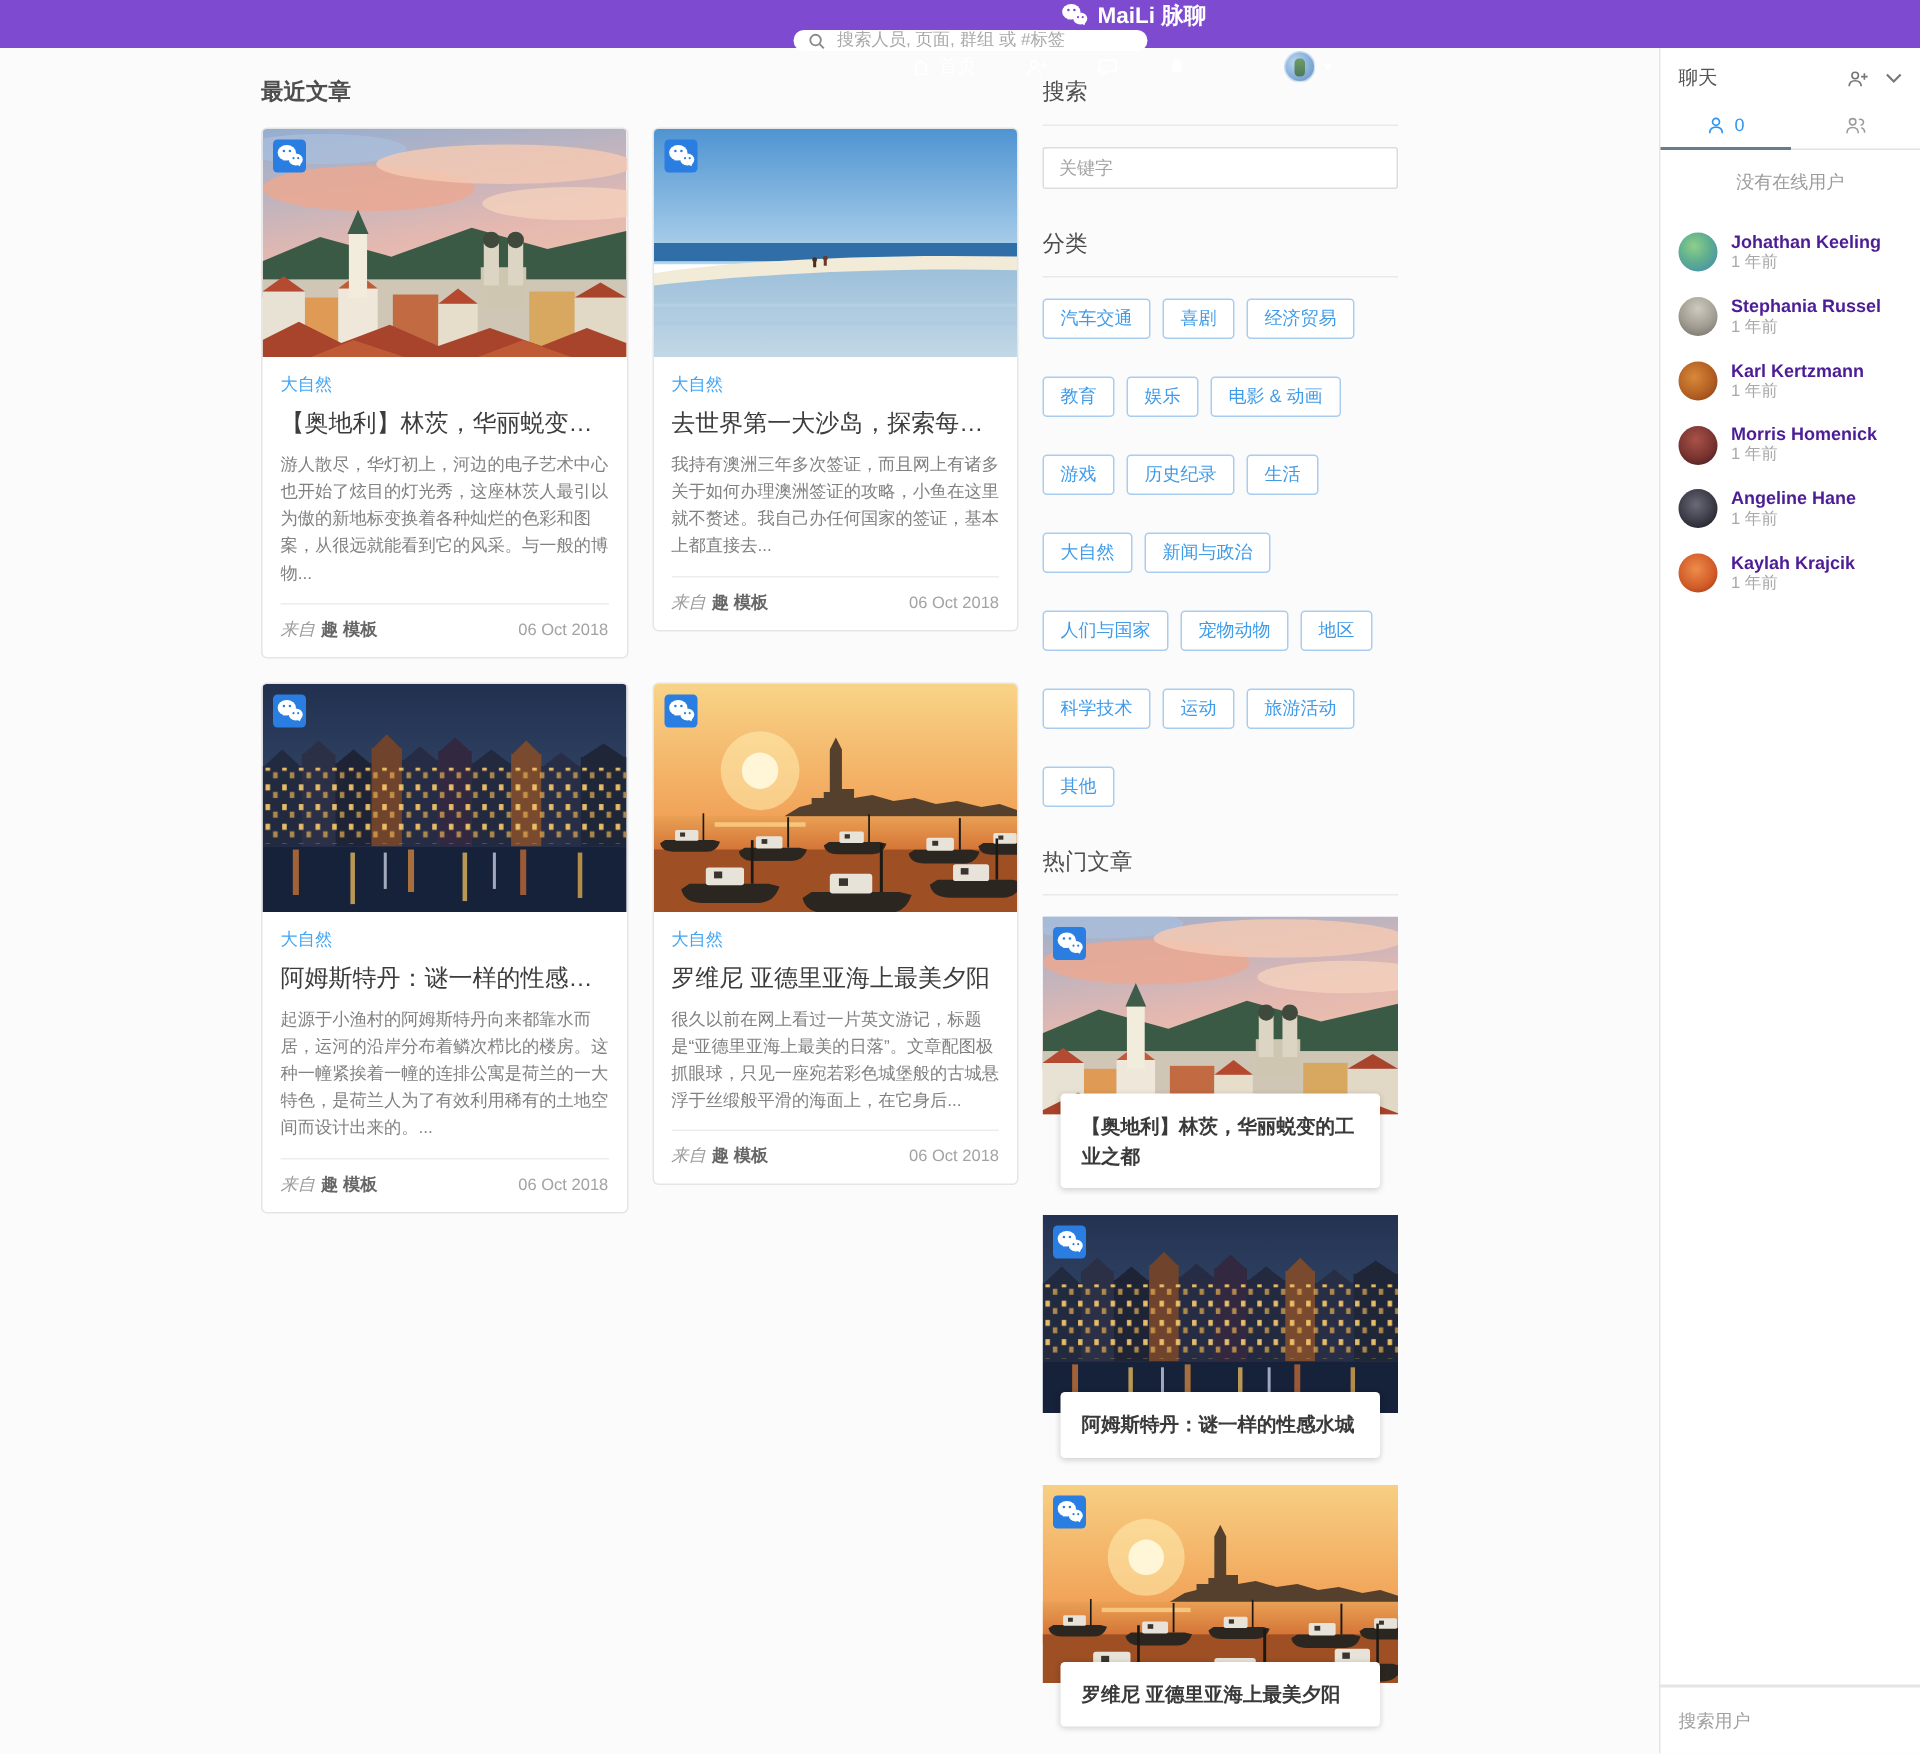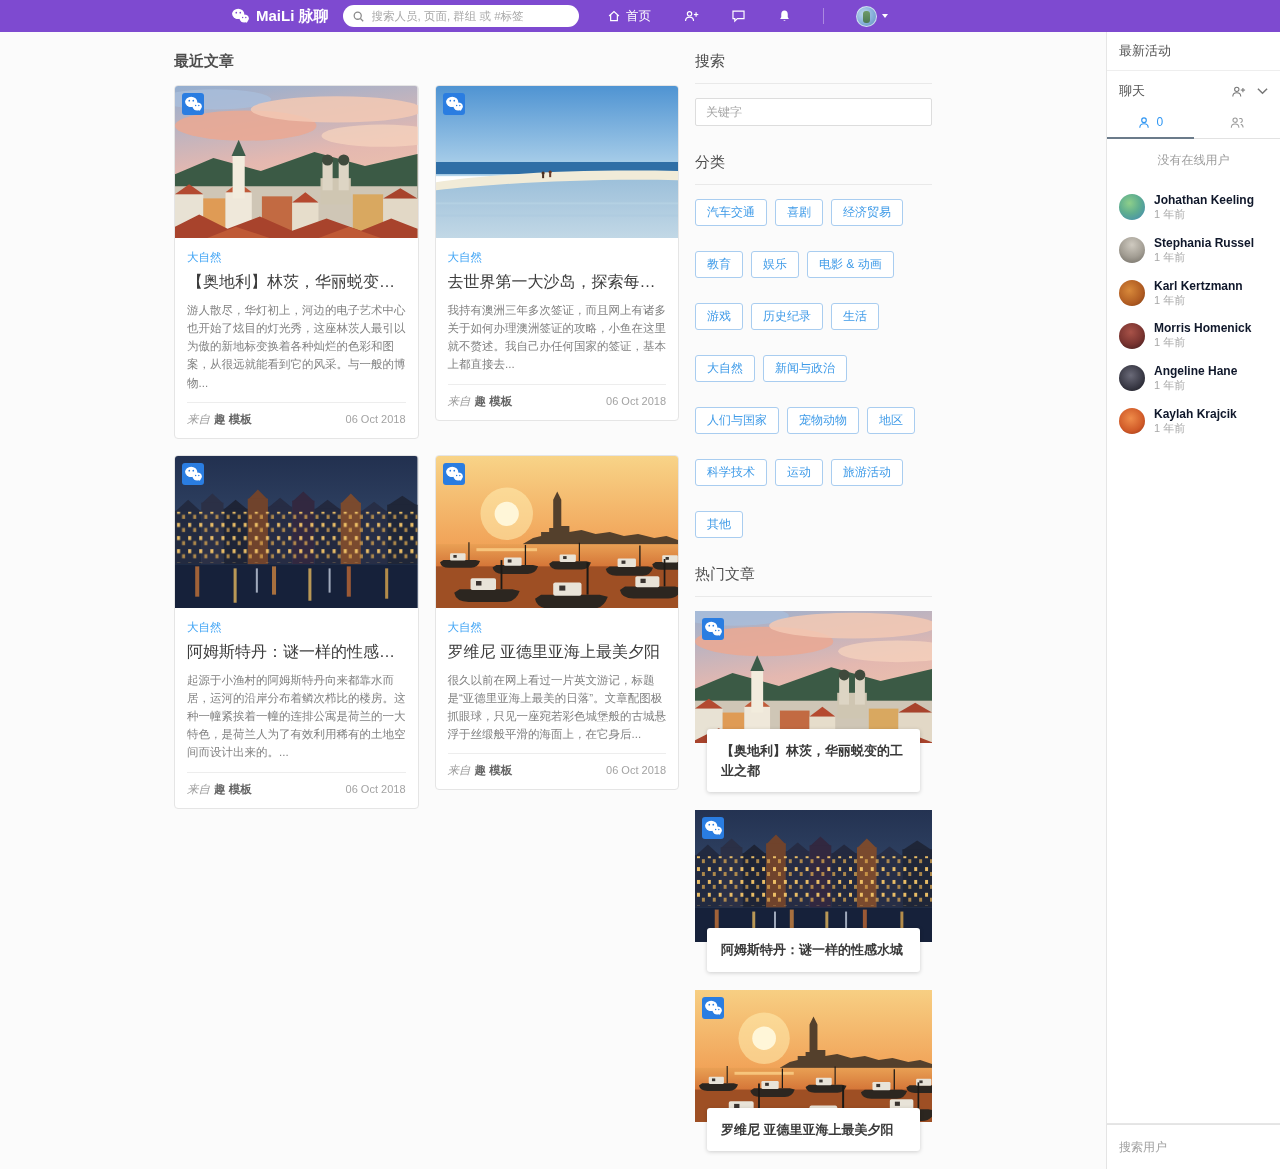--- a/index.html
+++ b/index.html
@@ -2,21 +2,21 @@
 <html><head>
 <meta charset="utf-8">
 <style>
   * { box-sizing: border-box; }
   html,body { margin:0; padding:0; }
   body {
     width:1280px; height:1169px; position:relative; overflow:hidden;
     background:#fbfbfb; font-family:"Liberation Sans", sans-serif; color:#444;
   }
   
-  .topbar { height:32px; background:#7e4ad0; display:flex; align-items:center; position:relative; z-index:9; }
+  .topbar { height:32px; background:#7e4ad0; display:flex; align-items:center; position:relative; z-index:9;flex-direction:column; }
   .logo { display:flex; align-items:center; gap:6px; margin-left:230px; color:#fff; font-size:15px; font-weight:bold; cursor:pointer; }
   .logo svg { display:block; }
   .searchpill { margin-left:14px; width:236px; height:22px; background:#fff; border-radius:11px; display:flex; align-items:center; padding:0 10px; gap:6px; }
   .searchpill input { border:none; outline:none; flex:1; font-size:11.5px; color:#555; font-family:inherit; background:transparent; }
   .searchpill input::placeholder { color:#a9a9a9; }
   .topnav { margin-left:auto; margin-right:392px; display:flex; align-items:center; gap:32px; color:#fff; }
   .navitem { display:flex; align-items:center; gap:5px; font-size:12.5px; cursor:pointer; }
   .navdivider { width:1px; height:16px; background:rgba(255,255,255,.35); }
   .navatar { width:21px; height:21px; border-radius:50%; background:radial-gradient(circle at 35% 35%, #bcd8ee 0%, #8fb6de 45%, #5f8fc0 100%); border:1px solid rgba(255,255,255,.6); cursor:pointer; }
   .navatar::after{ content:""; display:block; width:7px; height:12px; margin:4px auto 0; background:linear-gradient(180deg,#6f9b6a,#4c7a55); border-radius:3px; }
@@ -69,21 +69,21 @@
   .user-row { display:flex; align-items:center; padding:7px 12px; cursor:pointer; }
   .u-avatar { width:26px; height:26px; border-radius:50%; margin-right:9px; flex:none; }
   .av0 { background:radial-gradient(circle at 40% 35%, #8ecf8a 0%, #5fae8f 45%, #3f86b5 100%); }
   .av1 { background:radial-gradient(circle at 50% 30%, #cfcac0 0%, #a29d93 55%, #6e6a62 100%); }
   .av2 { background:radial-gradient(circle at 40% 40%, #e8a círc 0%, #d8893a 0%, #b05c22 60%, #7a3a12 100%); }
   .av2 { background:radial-gradient(circle at 40% 40%, #d8893a 0%, #b05c22 60%, #7a3a12 100%); }
   .av3 { background:radial-gradient(circle at 45% 35%, #a85248 0%, #7a3430 55%, #38191a 100%); }
   .av4 { background:radial-gradient(circle at 45% 40%, #6a6a78 0%, #3c3c48 55%, #15151c 100%); }
   .av5 { background:radial-gradient(circle at 45% 40%, #ef8c4a 0%, #d05a28 60%, #8e2f14 100%); }
   .u-meta { line-height:1.25; }
-  .u-name { font-size:12px; color:#0f172a; font-weight:bold; }
+  .u-name { font-size:12px; color:#4c1d95; font-weight:bold; }
   .u-time { font-size:11px; color:#a8a8a8; }
   
   .user-search { position:absolute; right:0; bottom:0; width:174px; height:45px; background:#fff; border-left:1px solid #e4e4e4; border-top:1px solid #e4e4e4; }
   .user-search input { width:100%; height:100%; border:none; outline:none; padding:0 12px; font-size:12px; color:#555; font-family:inherit; background:transparent; }
   .user-search input::placeholder { color:#a0a0a0; }
   .hidden-defs { position:absolute; width:0; height:0; overflow:hidden; }
 </style>
 </head>
 <body>
 
@@ -478,21 +478,20 @@
 
       </div>
 
     </div>
   </div>
 
 </div>
 </div>
 
 <aside class="activity">
-  <div class="apanel-title">最新活动</div>
 
   <div class="chat-head">
     <span>聊天</span>
     <span class="chat-icons">
       <svg width="17" height="13" viewBox="0 0 22 18">
           <circle cx="10" cy="6" r="3" fill="none" stroke="#777" stroke-width="1.5"></circle>
           <path d="M4.5,16 C4.5,12 7,10.8 10,10.8 C13,10.8 15.5,12 15.5,16" fill="none" stroke="#777" stroke-width="1.5"></path>
           <line x1="18.5" y1="4" x2="18.5" y2="10" stroke="#777" stroke-width="1.5"></line>
           <line x1="15.5" y1="7" x2="21.5" y2="7" stroke="#777" stroke-width="1.5"></line>
         </svg>

